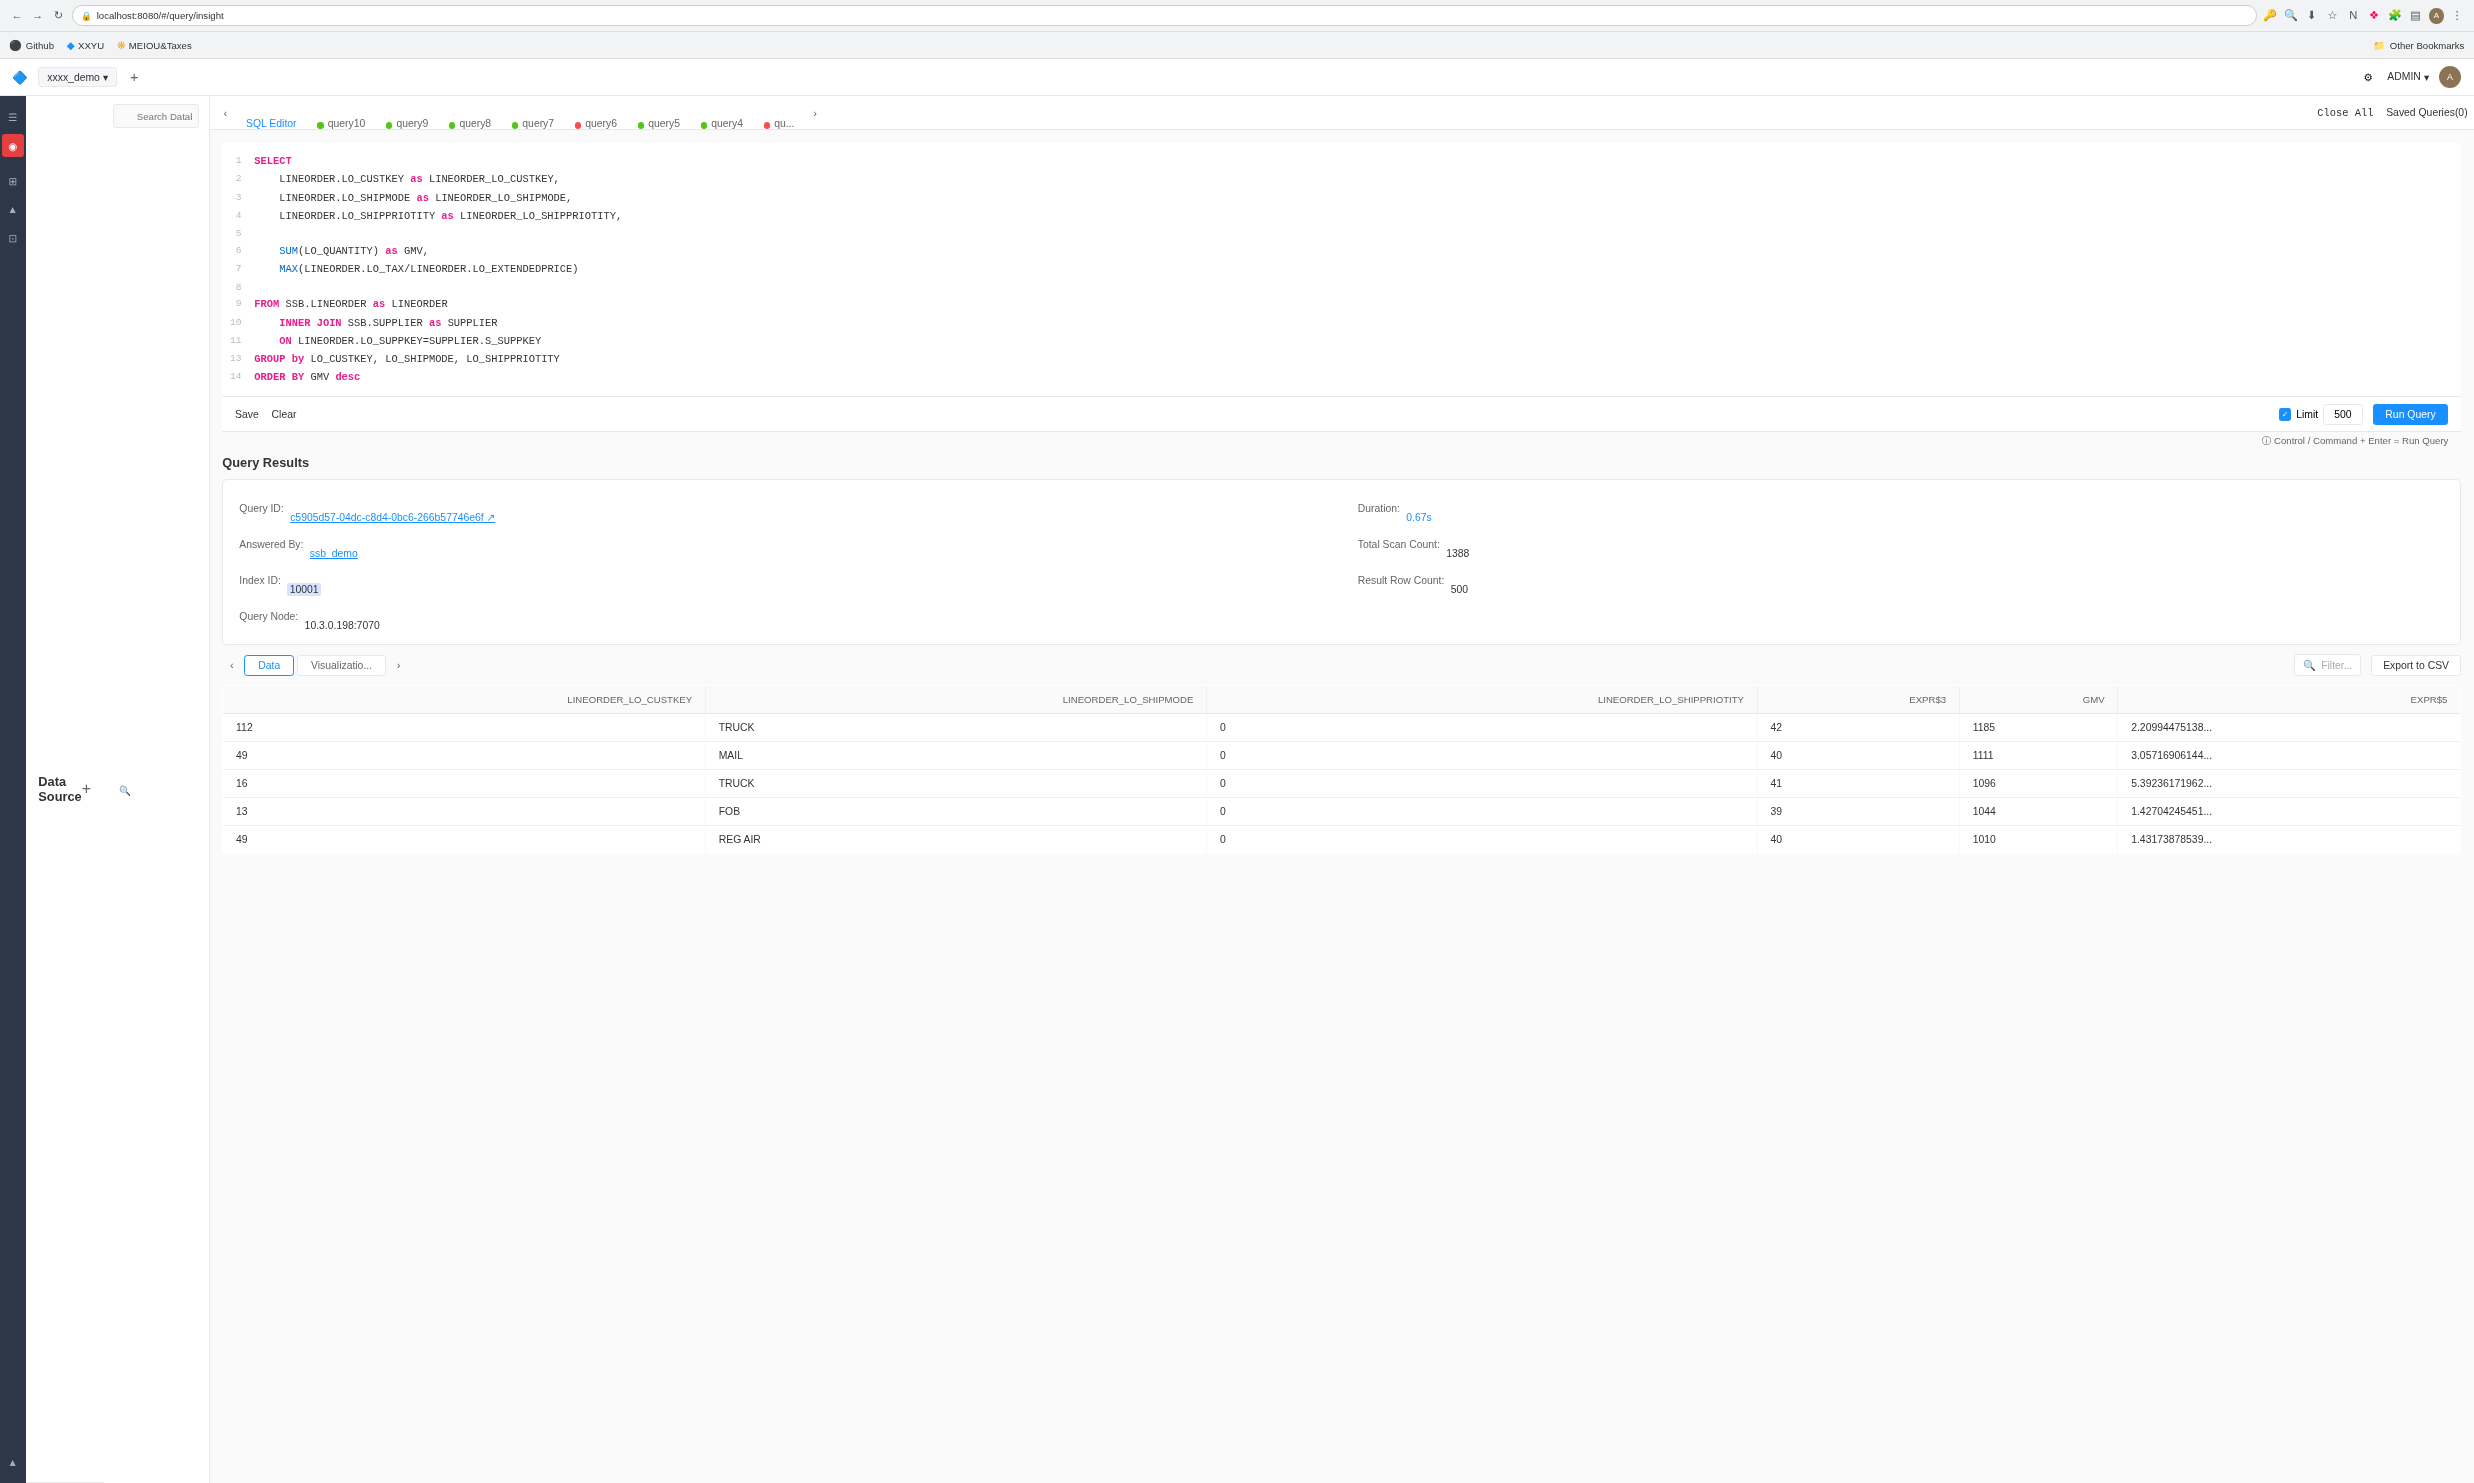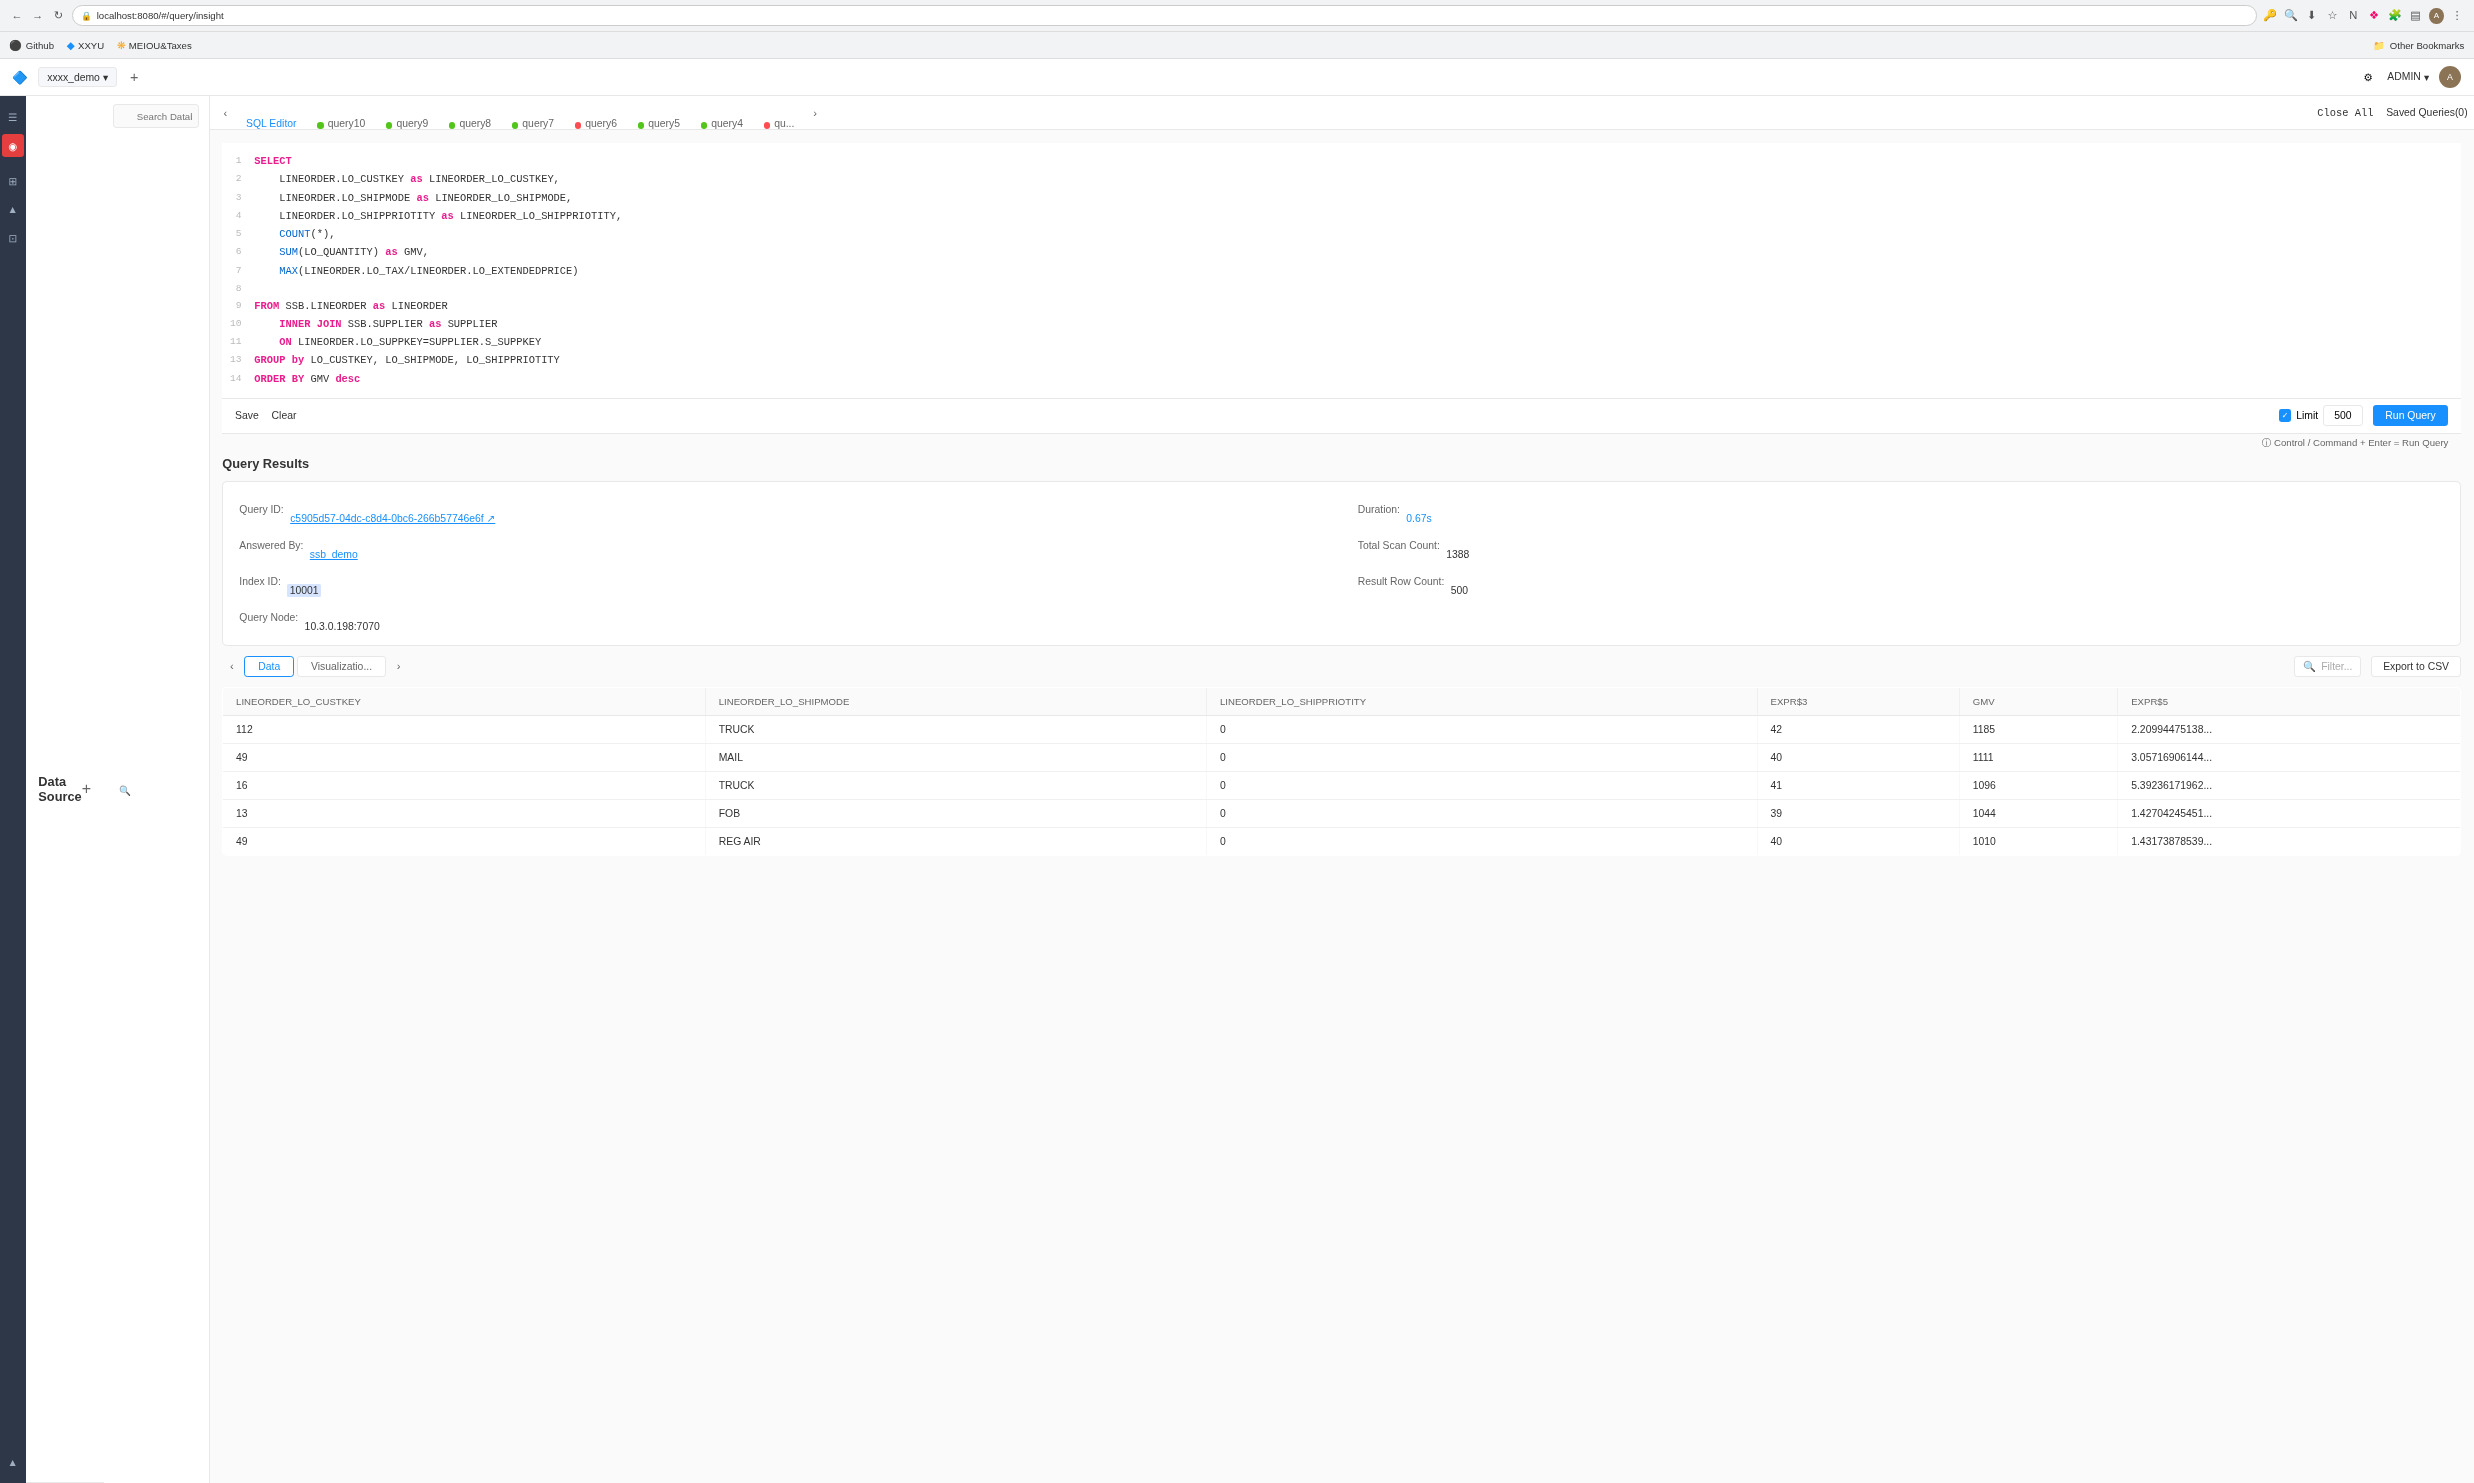--- a/index.html
+++ b/index.html
@@ -422,21 +422,21 @@
       width: 100%;
       border-collapse: collapse;
       background: white;
       border: 0.8px solid #e8e8e8;
       border-radius: 4.8px;
       overflow: hidden;
       font-size: 10.4px;
     }
     .data-table th {
       padding: 8px 12.8px;
-      text-align: left;
+      text-align: right;
       color: #666;
       font-weight: 500;
       font-size: 9.6px;
       background: #fafafa;
       border-bottom: 0.8px solid #e8e8e8;
       border-right: 0.8px solid #f0f0f0;
     }
     .data-table td {
       padding: 8px 12.8px;
       color: #333;
@@ -605,21 +605,20 @@
           <div class="sql-line">
             <span class="line-num">3</span>
             <span class="line-content">    LINEORDER.LO_SHIPMODE <span class="kw">as</span> LINEORDER_LO_SHIPMODE,</span>
           </div>
           <div class="sql-line">
             <span class="line-num">4</span>
             <span class="line-content">    LINEORDER.LO_SHIPPRIOTITY <span class="kw">as</span> LINEORDER_LO_SHIPPRIOTITY,</span>
           </div>
           <div class="sql-line">
             <span class="line-num">5</span>
-            <span class="line-content">    <span class="fn-kw">COUNT</span>(*),</span>
           </div>
           <div class="sql-line">
             <span class="line-num">6</span>
             <span class="line-content">    <span class="fn-kw">SUM</span>(LO_QUANTITY) <span class="kw">as</span> GMV,</span>
           </div>
           <div class="sql-line">
             <span class="line-num">7</span>
             <span class="line-content">    <span class="fn-kw">MAX</span>(LINEORDER.LO_TAX/LINEORDER.LO_EXTENDEDPRICE)</span>
           </div>
           <div class="sql-line">

